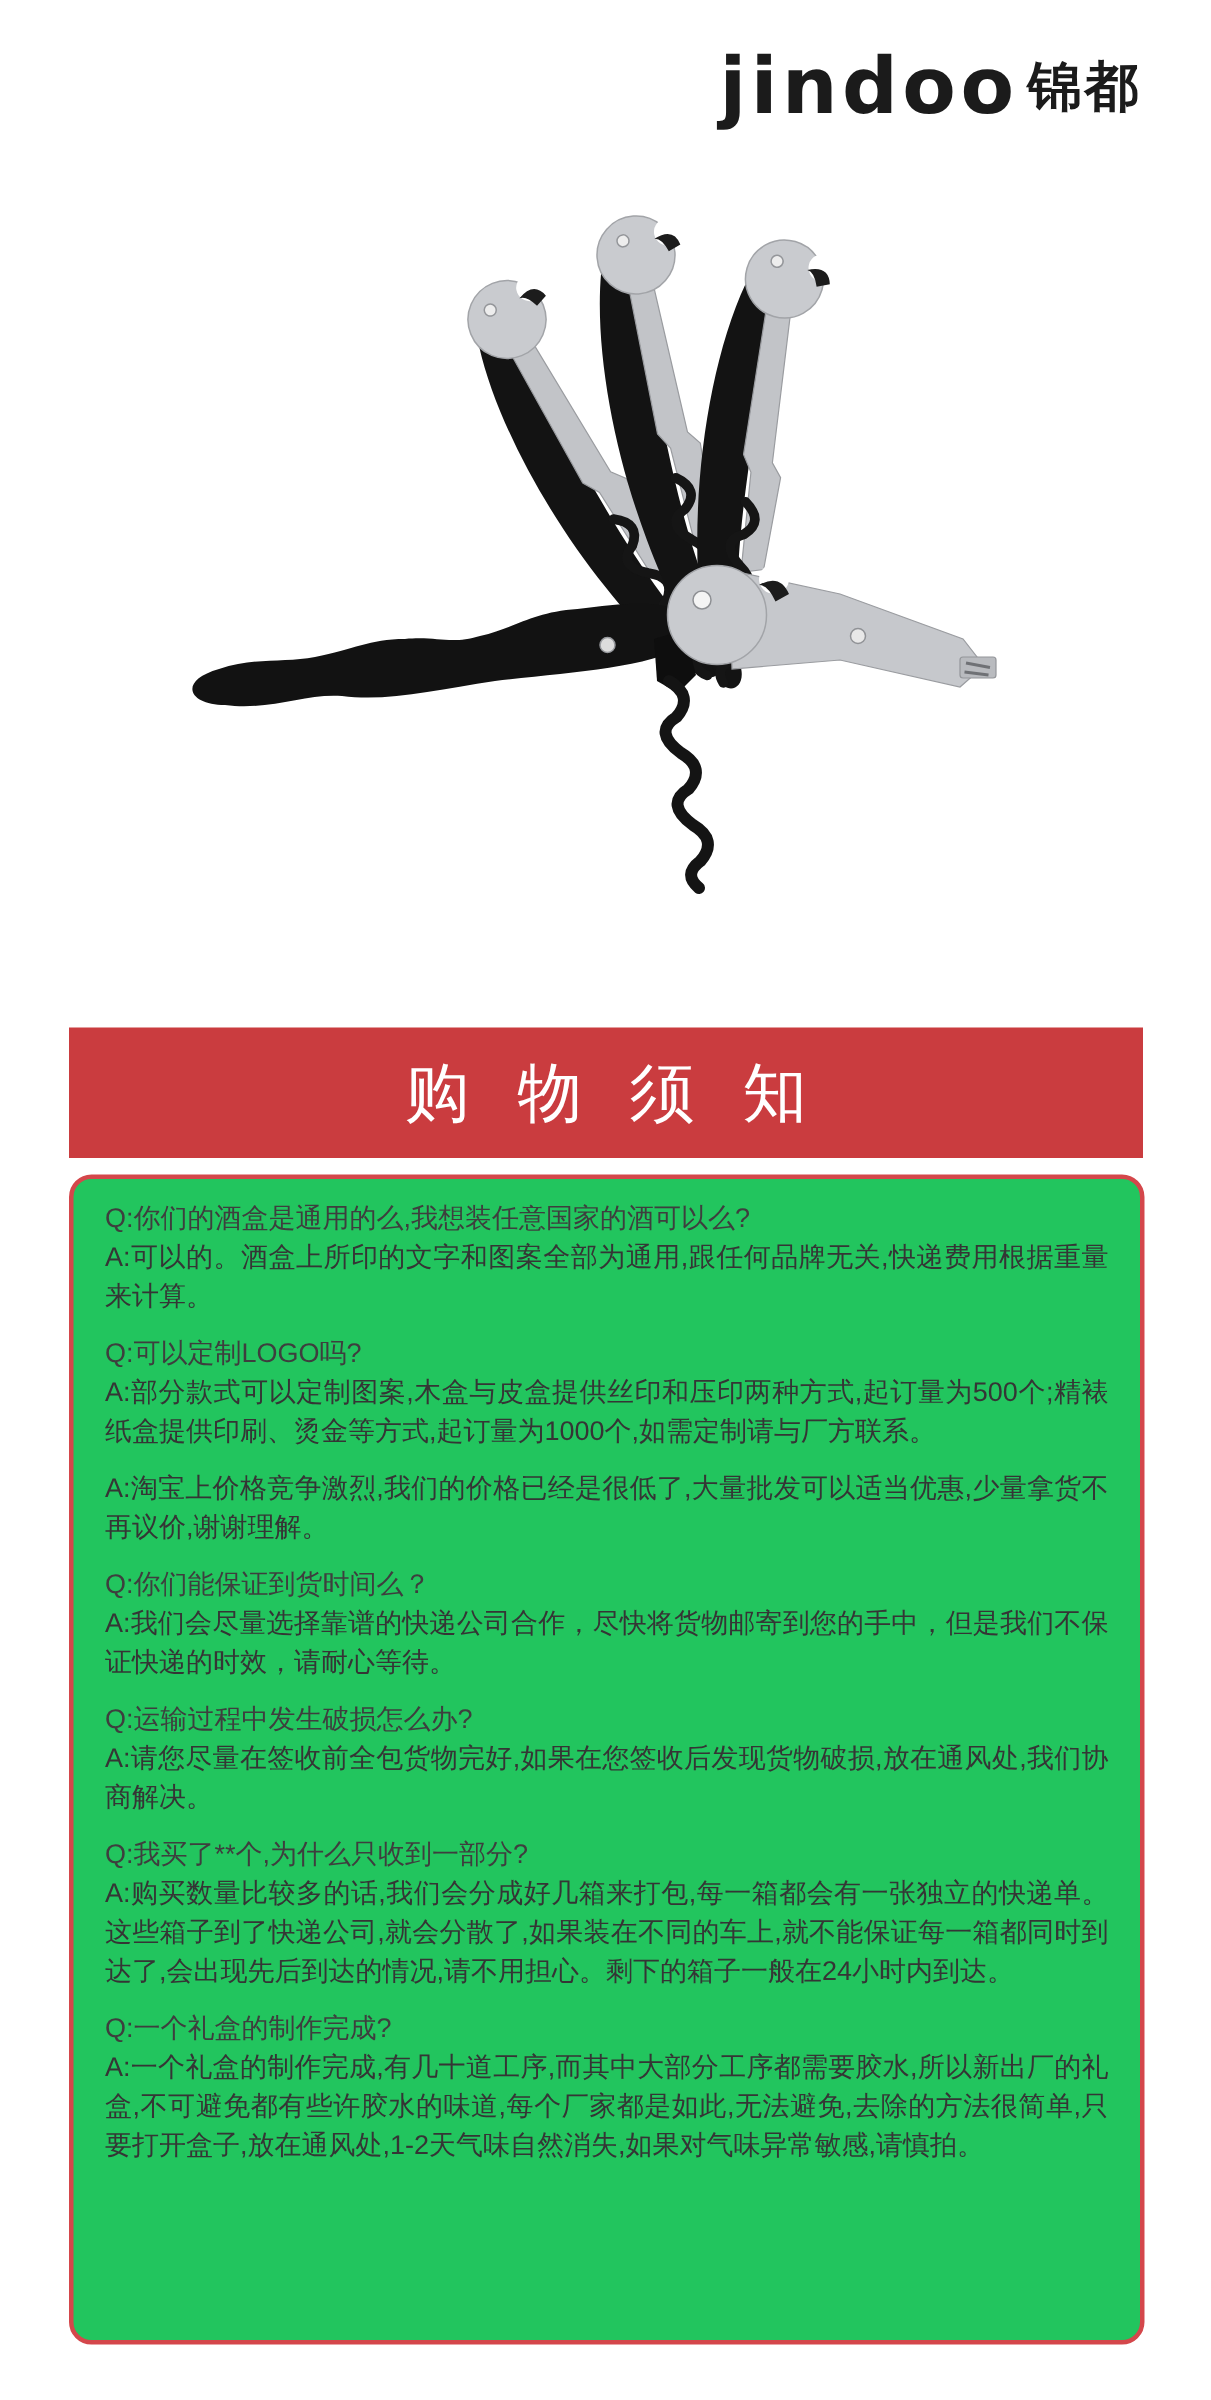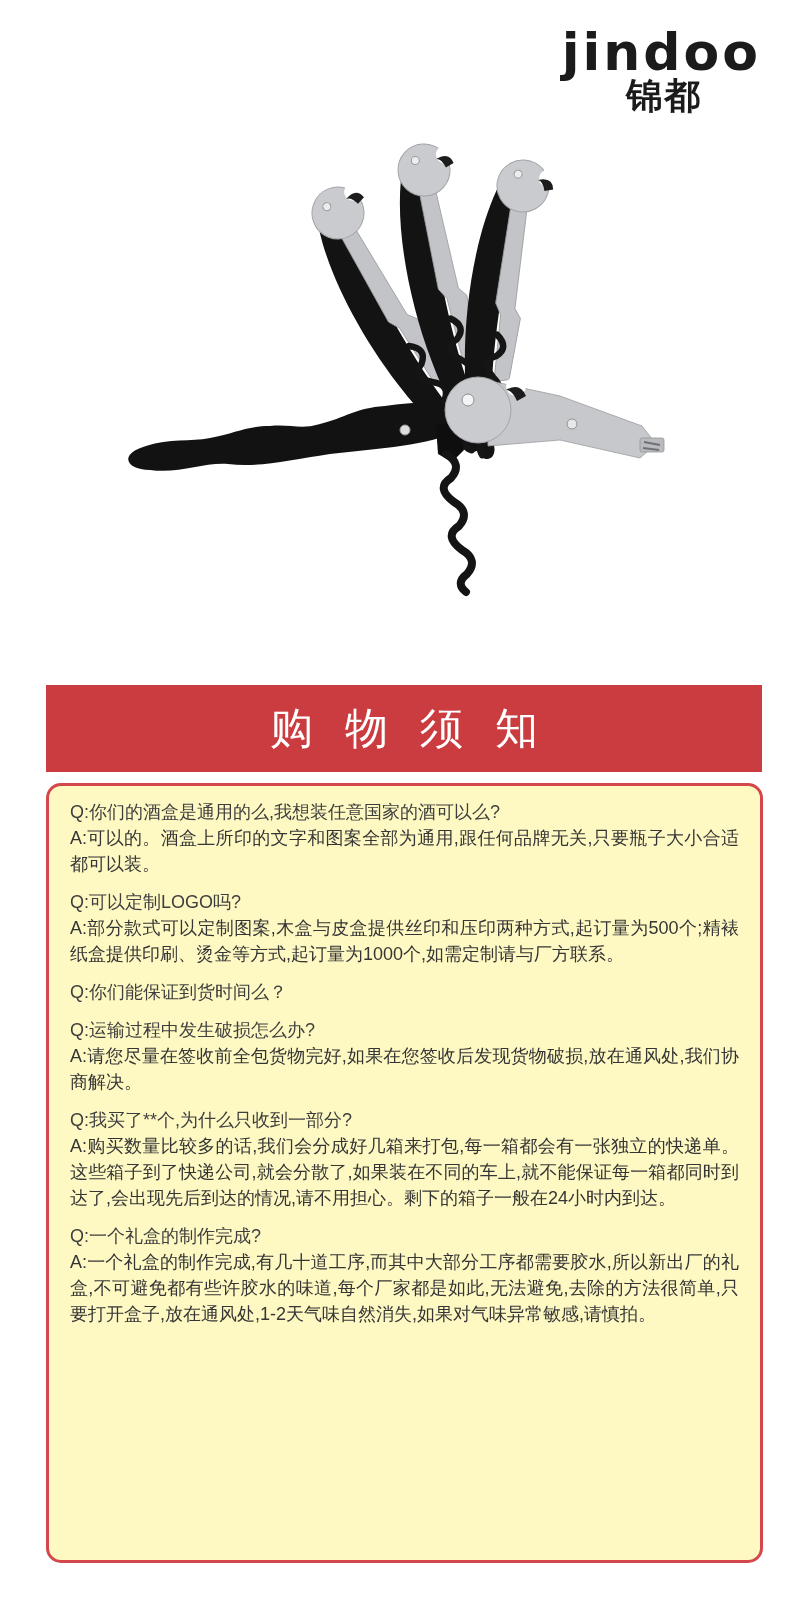--- a/index.html
+++ b/index.html
@@ -3,42 +3,42 @@
 <meta charset="utf-8">
 <style>
   html,body{margin:0;padding:0;}
   body{
     width:807px;height:1600px;background:#ffffff;position:relative;overflow:hidden;
     font-family:"Liberation Sans","DejaVu Sans",sans-serif;
   }
   
   .logo{
     position:absolute;top:26px;right:46px;height:64px;display:flex;align-items:center;
-    color:#1b1b1b;white-space:nowrap;flex-direction:column;
+    color:#1b1b1b;white-space:nowrap;
   }
   .logo .latin{
     font-size:52px;font-weight:700;letter-spacing:3px;line-height:1;
     font-family:"DejaVu Sans",sans-serif;
   }
   .logo .cjk{
     font-size:36px;font-weight:700;letter-spacing:2px;line-height:1;margin-left:6px;
   }
   
   .photo{position:absolute;top:108px;left:0;width:807px;height:534px;}
   
   .banner{
     position:absolute;top:685px;left:46px;width:716px;height:87px;
     background:#ca3c3f;color:#ffffff;display:flex;align-items:center;justify-content:center;
     font-size:43px;font-weight:500;letter-spacing:10px;text-indent:10px;
   }
   
   .faq-box{
     position:absolute;top:783px;left:46px;width:717px;height:780px;
     box-sizing:border-box;border:3px solid #d4474b;border-radius:15px;
-    padding:13px 21px 10px 21px;overflow:hidden;background:#fef9c3;
+    padding:13px 21px 10px 21px;overflow:hidden;background:#22c55e;
   }
   .faq-item{margin-bottom:12px;}
   .faq-item .q,.faq-item .a{
     font-size:18px;line-height:26px;color:#353535;
     text-align:justify;
   }
   .faq-item .q{color:#3e3e3e;}
 </style>
 </head>
 <body>
@@ -92,32 +92,34 @@
   </svg>
 </div>
 
 <div class="banner" style="background: rgb(202, 60, 63); color: rgb(255, 255, 255);">
   <span>购 物 须 知</span>
 </div>
 
 <div class="faq-box" style="border-color: rgb(212, 71, 75);">
   <div class="faq-item">
     <div class="q">Q:你们的酒盒是通用的么,我想装任意国家的酒可以么?</div>
-    <div class="a">A:可以的。酒盒上所印的文字和图案全部为通用,跟任何品牌无关,只要瓶子大小合适都可以装。</div>
+    <div class="a">A:可以的。酒盒上所印的文字和图案全部为通用,跟任何品牌无关,快递费用根据重量来计算。</div>
   </div>
   <div class="faq-item">
     <div class="q">Q:可以定制LOGO吗?</div>
     <div class="a">A:部分款式可以定制图案,木盒与皮盒提供丝印和压印两种方式,起订量为500个;精裱纸盒提供印刷、烫金等方式,起订量为1000个,如需定制请与厂方联系。</div>
   </div>
   <div class="faq-item">
+    <div class="a">A:淘宝上价格竞争激烈,我们的价格已经是很低了,大量批发可以适当优惠,少量拿货不再议价,谢谢理解。</div>
   </div>
   <div class="faq-item">
   </div>
   <div class="faq-item">
     <div class="q">Q:你们能保证到货时间么？</div>
+    <div class="a">A:我们会尽量选择靠谱的快递公司合作，尽快将货物邮寄到您的手中，但是我们不保证快递的时效，请耐心等待。</div>
   </div>
   <div class="faq-item">
     <div class="q">Q:运输过程中发生破损怎么办?</div>
     <div class="a">A:请您尽量在签收前全包货物完好,如果在您签收后发现货物破损,放在通风处,我们协商解决。</div>
   </div>
   <div class="faq-item">
     <div class="q">Q:我买了**个,为什么只收到一部分?</div>
     <div class="a">A:购买数量比较多的话,我们会分成好几箱来打包,每一箱都会有一张独立的快递单。这些箱子到了快递公司,就会分散了,如果装在不同的车上,就不能保证每一箱都同时到达了,会出现先后到达的情况,请不用担心。剩下的箱子一般在24小时内到达。</div>
   </div>
   <div class="faq-item">

